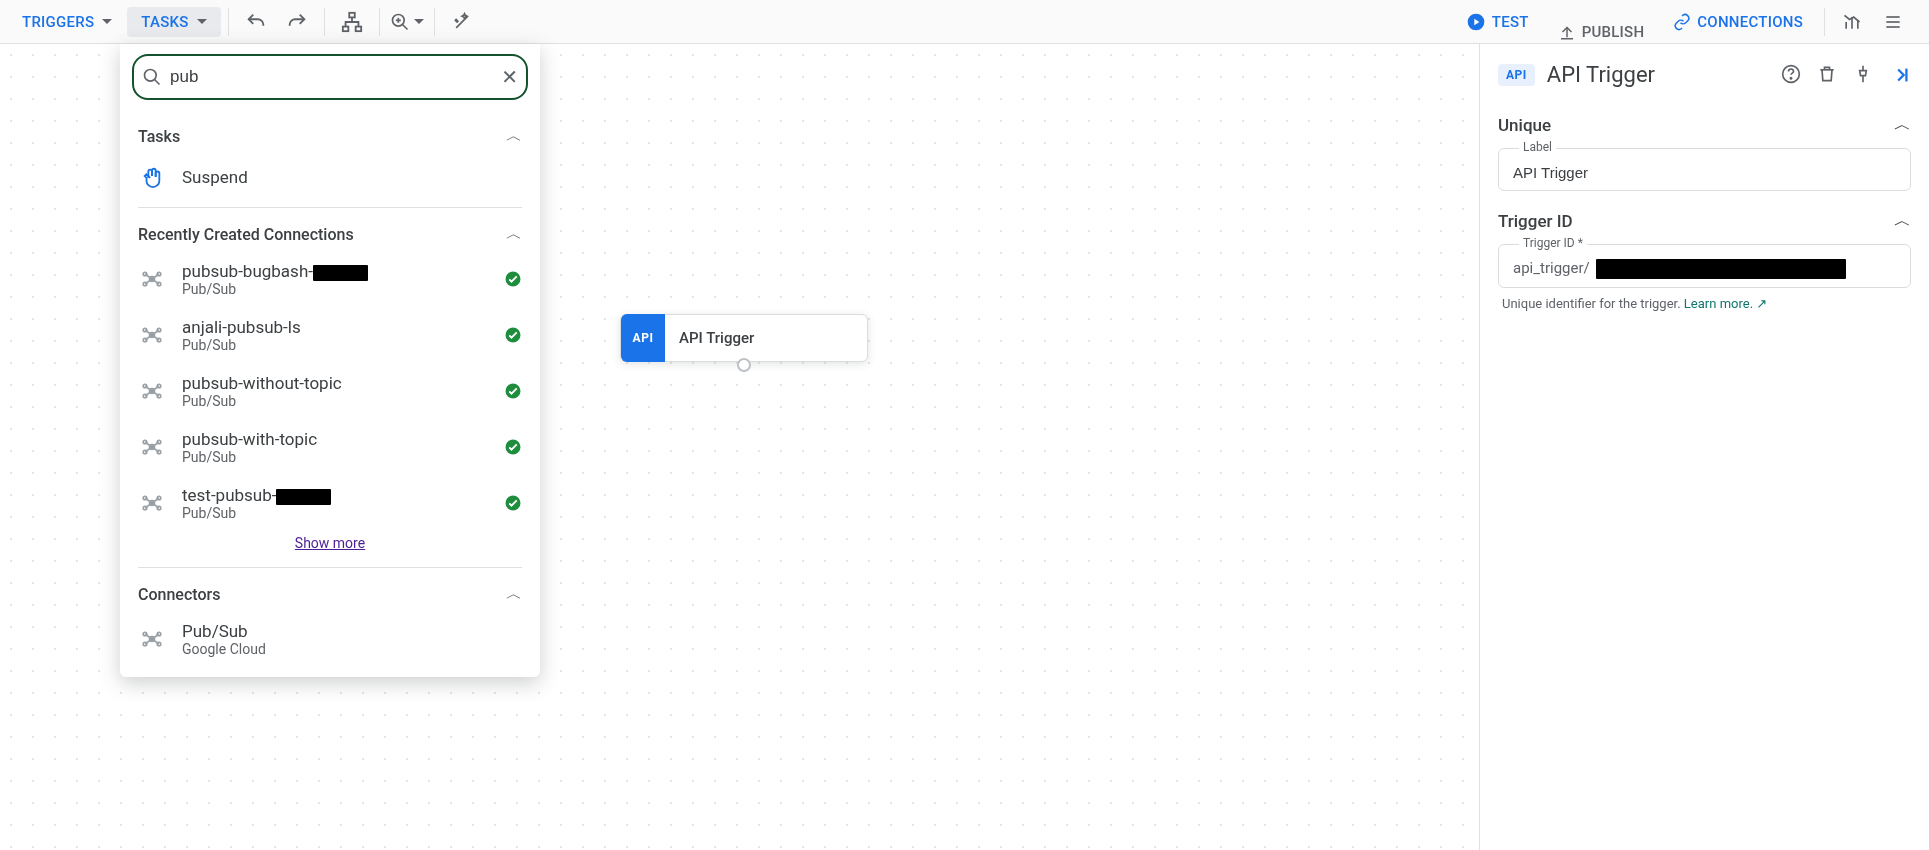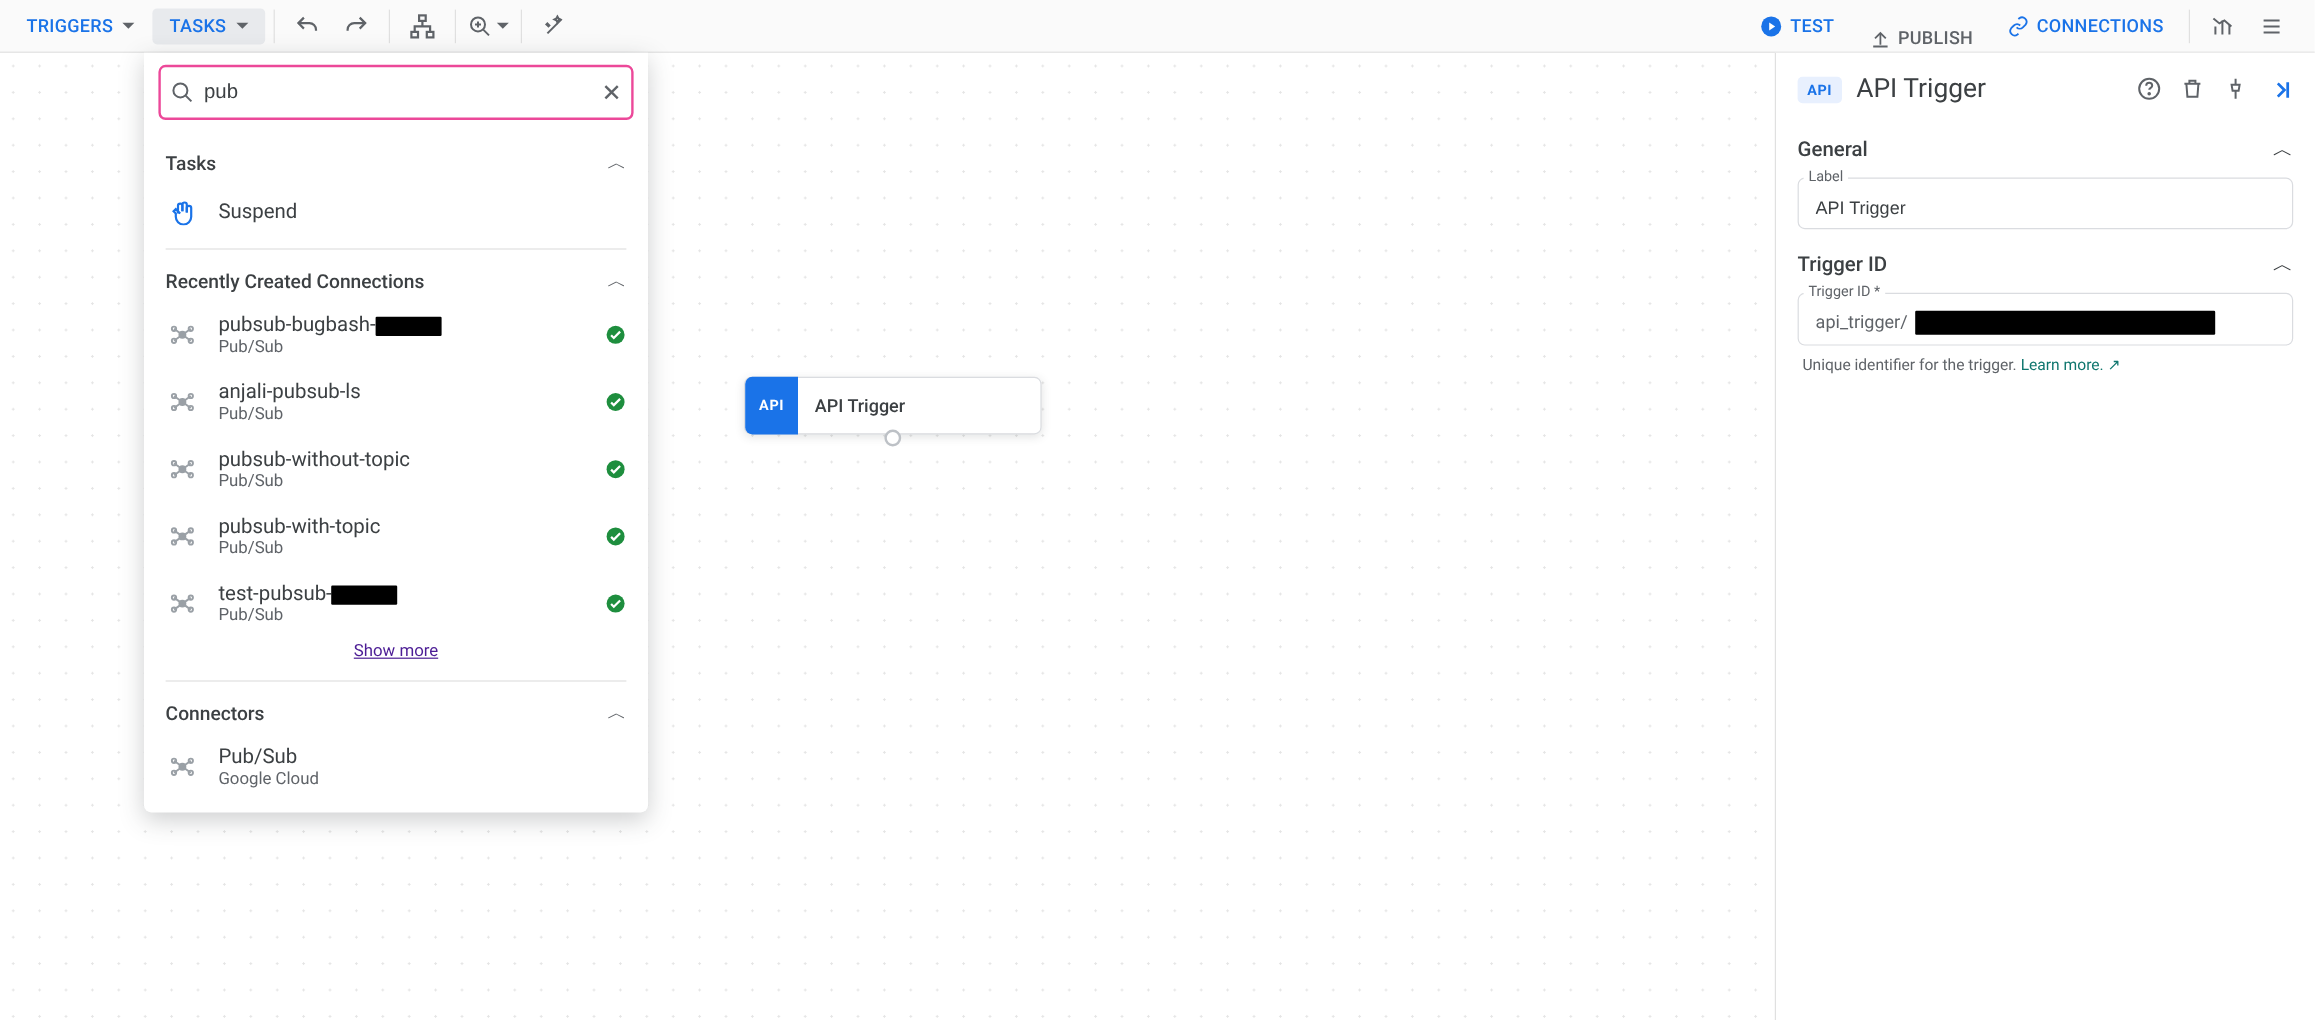--- a/index.html
+++ b/index.html
@@ -115,22 +115,22 @@
     max-height: 660px;
     background: #fff;
     border-radius: 0 0 6px 6px;
     box-shadow: 0 6px 20px rgba(60,64,67,.25);
     padding: 6px 0 10px 0;
     overflow: hidden;
     z-index: 20;
   }
   .search-wrap {
     margin: 4px 12px 16px 12px;
-    border: 2px solid #ec4899;
-    border-radius: 6px;
+    border: 2px solid #14532d;
+    border-radius: 16px;
     display: flex; align-items: center;
     padding: 4px 8px;
     height: 46px;
   }
   .search-wrap .s-icon { color: #5f6368; margin-right: 8px; }
   .search-wrap input {
     border: none; outline: none; flex: 1;
     font-size: 17px; color: #3c4043;
     background: transparent;
   }
@@ -204,21 +204,21 @@
   }
   .field {
     position: relative;
     border: 1px solid #dadce0;
     border-radius: 6px;
     padding: 14px 14px 8px 14px;
     margin-bottom: 18px;
   }
   .field .flabel {
     position: absolute;
-    top: -9px; left: 4px;
+    top: -9px; left: 20px;
     background: #fff;
     padding: 0 4px;
     font-size: 12px; color: #5f6368;
   }
   .field input, .field textarea {
     width: 100%;
     border: none; outline: none;
     font-size: 15px; color: #3c4043;
     background: transparent;
     resize: none;
@@ -566,21 +566,21 @@
       <span style="color:#1a73e8;font-weight:600;font-size:18px">
         <svg width="22" height="22" viewBox="0 0 24 24" fill="none" stroke="#1a73e8" stroke-width="2.5">
             <path d="M10 6l6 6-6 6"></path>
             <line x1="19" y1="5" x2="19" y2="19"></line>
           </svg>
       </span>
     </div>
   </div>
 
   <div class="sp-sec-hdr">
-    <span>General</span>
+    <span>Unique</span>
     <span>︿</span>
   </div>
 
   <div class="field">
     <span class="flabel">Label</span>
     <input type="text" value="API Trigger" style="">
   </div>
 
 
   <div class="sp-sec-hdr" style="margin-top:14px">

